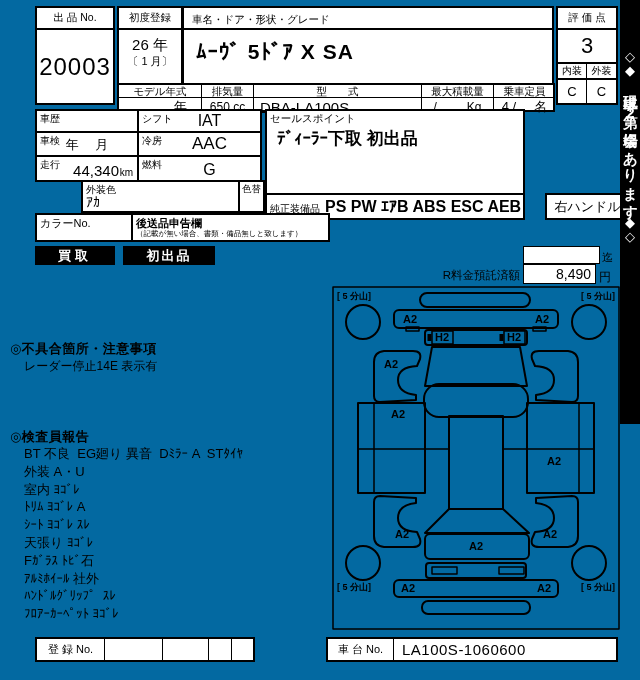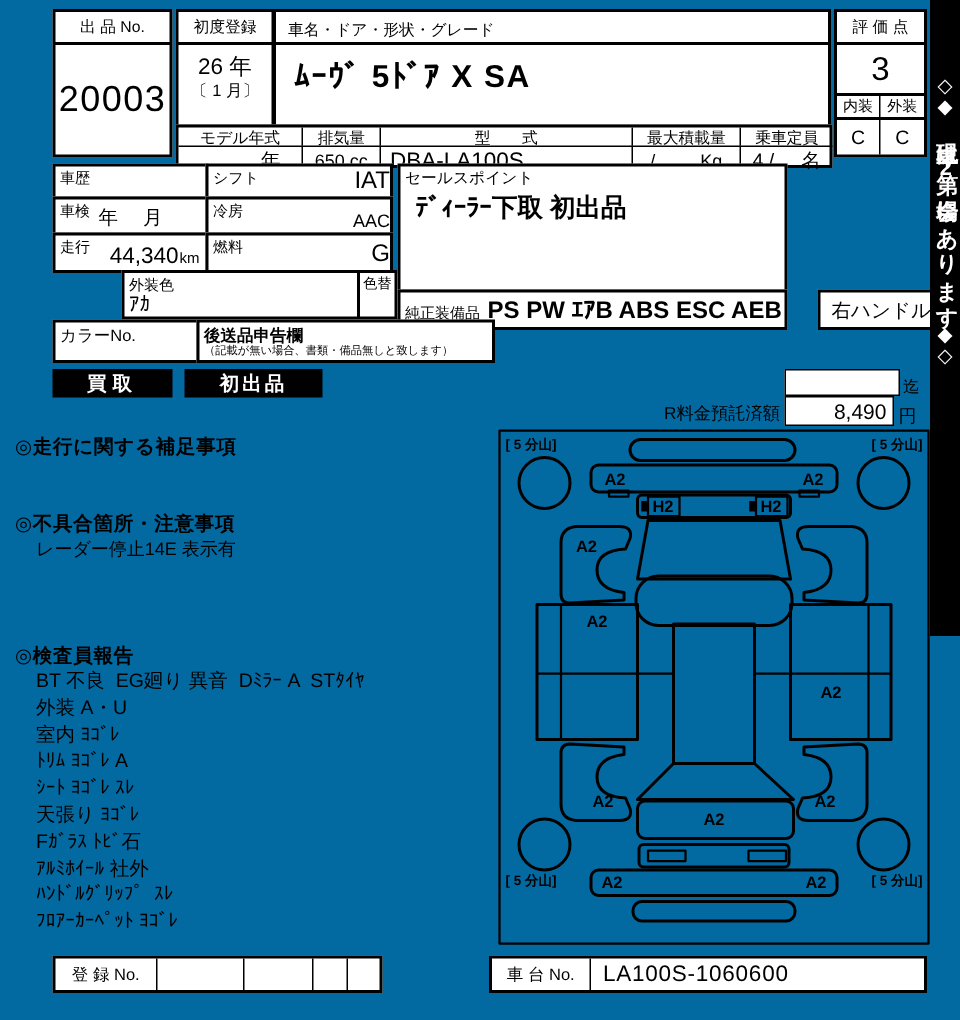--- a/index.html
+++ b/index.html
@@ -20,21 +20,21 @@
   .grid2 > div { border-right:1.5px solid #000; display:flex; align-items:center; justify-content:center; }
   .grid2 > div:last-child { border-right:none; }
 
   .spec { display:grid; grid-template-columns:83px 52px 168px 72px 61px; grid-template-rows:12px 1fr; font-size:10.5px; }
   .spec .h { border-right:1.5px solid #000; text-align:center; }
   .spec .h.last, .spec .v.last { border-right:none; }
   .spec .v { border-right:1.5px solid #000; border-top:1.5px solid #000; display:flex; align-items:center; font-size:13px; }
 
   .cell-lbl { position:absolute; top:1px; left:3px; font-size:10px; }
   .cell-val { position:absolute; left:0; right:0; bottom:1px; text-align:center; font-size:15px; }
-  .cell-val.left { text-align:right; padding-left:20px; }
+  .cell-val.left { text-align:center; padding-left:20px; }
   .unit { font-size:10px; }
 
   .badge { position:absolute; background:#000; color:#fff; font-size:13px; font-weight:bold;
            display:flex; align-items:center; justify-content:center; letter-spacing:4px; }
 
   .note-title { position:absolute; font-size:13px; font-weight:bold; letter-spacing:0.5px; }
   .note-line  { position:absolute; font-size:12px; }
   .rep-line { font-size:13px; line-height:17.8px; white-space:pre; }
 
   .rt-label { position:absolute; font-size:11px; text-align:right; }
@@ -104,21 +104,21 @@
   <div class="box" style="left:137px; top:109px; width:125px; height:24px;">
     <span class="cell-lbl">シフト</span>
     <span class="cell-val left" style="font-size:16px;">IAT</span>
   </div>
   <div class="box" style="left:35px; top:131px; width:104px; height:26px;">
     <span class="cell-lbl">車検</span>
     <span class="cell-val pre" style="font-size:13px;">年　 月</span>
   </div>
   <div class="box" style="left:137px; top:131px; width:125px; height:26px;">
     <span class="cell-lbl">冷房</span>
-    <span class="cell-val left" style="font-size:12px;">AAC</span>
+    <span class="cell-val left" style="font-size:17px;">AAC</span>
   </div>
   <div class="box" style="left:35px; top:155px; width:104px; height:27px;">
     <span class="cell-lbl">走行</span>
     <span class="cell-val" style="text-align:right; padding-right:18px;">44,340</span>
     <span class="unit" style="position:absolute; right:4px; bottom:2px;">km</span>
   </div>
   <div class="box" style="left:137px; top:155px; width:125px; height:27px;">
     <span class="cell-lbl">燃料</span>
     <span class="cell-val left" style="font-size:16px;">G</span>
   </div>
@@ -153,21 +153,20 @@
 
   <div class="inbox" style="left:523px; top:246px; width:77px; height:18px;"></div>
   <div class="suffix" style="left:602px; top:250px;">迄</div>
 
   <div class="rt-label" style="left:380px; top:268px; width:140px; font-size:11.5px;">R料金預託済額</div>
   <div class="inbox" style="left:523px; top:264px; width:73px; height:20px;">
     <span class="val">8,490</span>
   </div>
   <div class="suffix" style="left:599px; top:269px; font-size:12px;">円</div>
 
-  <div class="note-title" style="left:10px; top:289px;">◎走行に関する補足事項</div>
   <div class="note-title" style="left:10px; top:340px;">◎不具合箇所・注意事項</div>
   <div class="note-line" style="left:24px; top:358px;">レーダー停止14E 表示有</div>
   <div class="note-title" style="left:10px; top:428px;">◎検査員報告</div>
   <div style="position:absolute; left:24px; top:445px; width:300px;">
       <div class="rep-line">BT 不良  EG廻り 異音  Dﾐﾗｰ A  STﾀｲﾔ</div>
       <div class="rep-line">外装 A・U</div>
       <div class="rep-line">室内 ﾖｺﾞﾚ</div>
       <div class="rep-line">ﾄﾘﾑ ﾖｺﾞﾚ A</div>
       <div class="rep-line">ｼｰﾄ ﾖｺﾞﾚ ｽﾚ</div>
       <div class="rep-line">天張り ﾖｺﾞﾚ</div>

